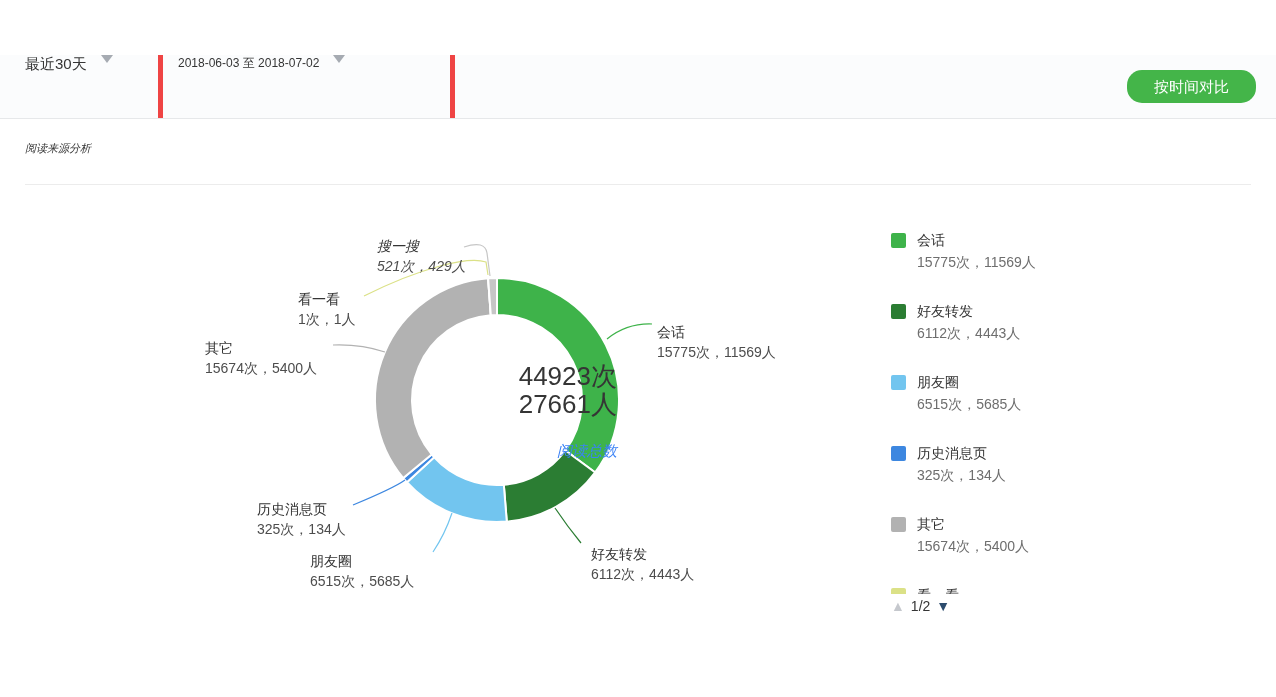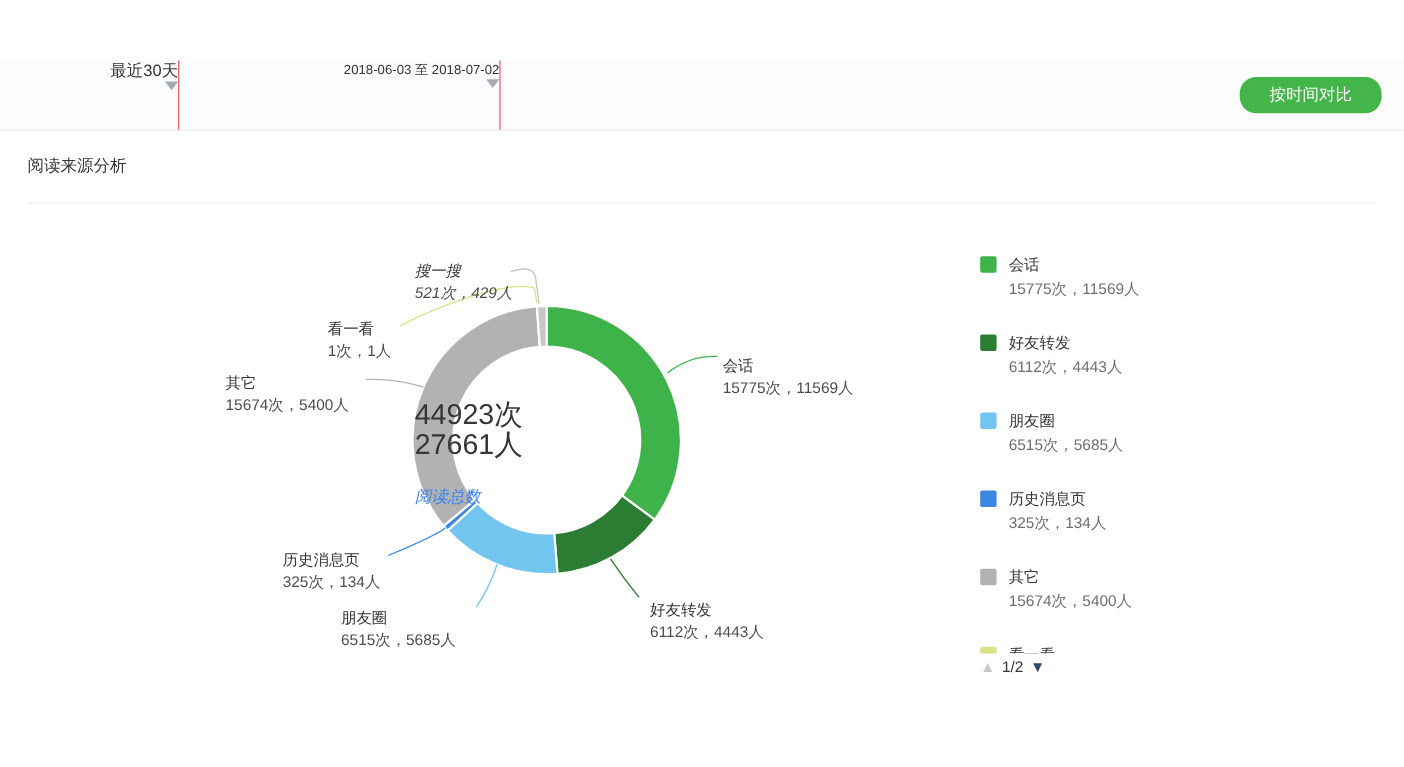--- a/index.html
+++ b/index.html
@@ -15,41 +15,41 @@
   .tab { height:36px; line-height:36px; padding:0 28px; font-size:15px; color:#353535;
          border-left:1px solid #e0e2e6; cursor:pointer; white-space:nowrap; }
   .tab:first-child { border-left:none; }
   .tab.active { background:#44b549; color:#fff; border-radius:3px; margin:-1px;
                 height:38px; line-height:38px; padding:0 34px; }
 
   
   .filterbar { position:absolute; left:0; top:55px; width:1276px; height:64px;
                background:#fbfcfd; border-bottom:1px solid #e6e8ea;
                display:flex; align-items:stretch; }
-  .filter-item { display:flex; align-items:flex-end; border-right:1px solid #ef4444; cursor:pointer;flex-direction:column; }
+  .filter-item { display:flex; align-items:flex-start; border-right:5px solid #ef4444; cursor:pointer; }
   .filter-item.range { width:163px; padding-left:25px; }
   .filter-item.date  { width:292px; padding-left:15px; font-size:16px; }
   .filter-item .label { font-size:15px; color:#353535; }
   .filter-item.date .label { font-size:12px; }
   .caret { width:0; height:0; border-left:6px solid transparent; border-right:6px solid transparent;
            border-top:8px solid #a6abb2; margin-left:14px; }
   .compare-btn { margin-left:auto; margin-right:20px; align-self:center;
                  height:33px; line-height:33px; padding:0 27px; background:#44b549; color:#fff;
                  font-size:15px; border:none; border-radius:15px; cursor:pointer; }
 
   
   .main { position:absolute; left:0; top:119px; width:1276px; height:578px; background:#fff; }
-  .section-title { position:absolute; left:25px; top:22px; font-size:15px; color:#353535; }
+  .section-title { position:absolute; left:25px; top:22px; font-size:11px; color:#353535;font-style:italic; }
   .section-divider { position:absolute; left:25px; right:25px; top:65px; border-top:1px solid #ececec; }
 
   #donut-svg { position:absolute; left:0; top:0; }
   #donut-svg path.leader { fill:none; stroke-width:1.2; }
 
   
-  .center-label { position:absolute; left:377px; top:243px; width:240px; text-align:left; pointer-events:none; }
+  .center-label { position:absolute; left:377px; top:243px; width:240px; text-align:right; pointer-events:none; }
   .center-num { font-size:26px; line-height:28px; color:#353535; }
   .center-sub { font-size:15px; color:#3b82f6; margin-top:24px;font-style:italic; }
 
   
   .callout { position:absolute; font-size:14px; line-height:20px; white-space:nowrap; }
   .callout .c-name { color:#353535; }
   .callout .c-val  { color:#4d4d4d; }
 
   
   .legend { position:absolute; left:891px; top:112px; width:230px; height:363px; overflow:hidden; }

